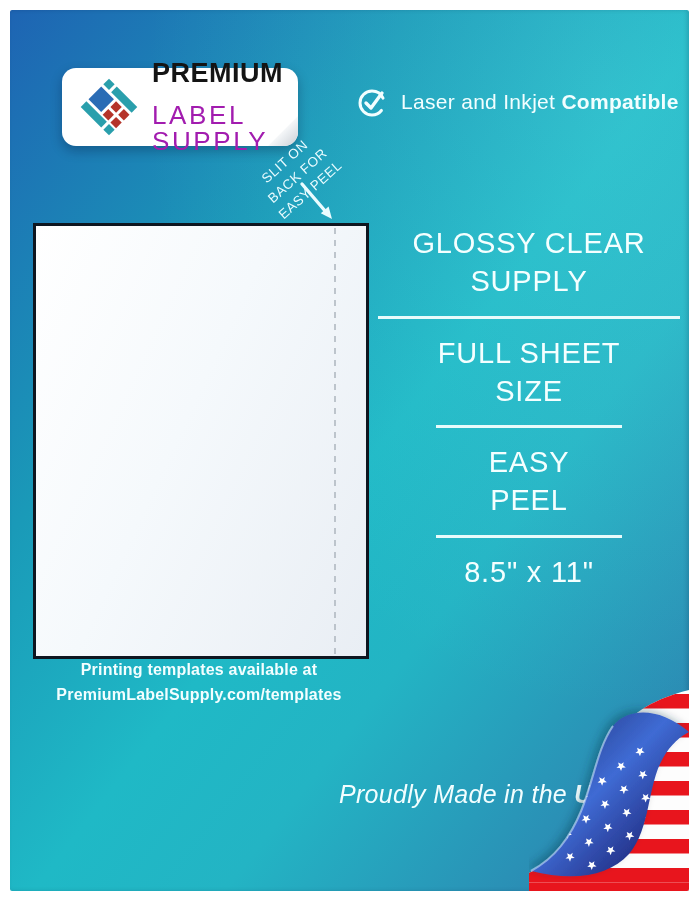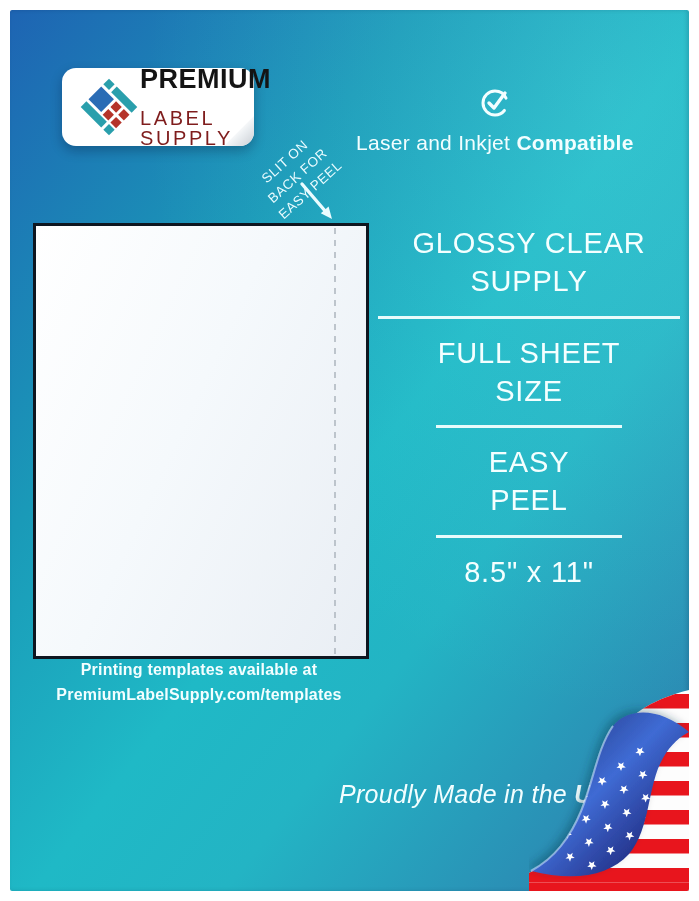--- a/index.html
+++ b/index.html
@@ -11,24 +11,24 @@
     position:absolute;left:10px;top:10px;width:679px;height:881px;
     border-radius:2px;overflow:hidden;
     background:
       radial-gradient(ellipse at 88% 10%, rgba(140,240,245,0.18), transparent 55%),
       linear-gradient(128deg,#1e64b3 0%,#1a9ab8 30%,#1fb9c6 52%,#23b4c4 66%,#2f78ac 100%);
     box-shadow:inset -2px 0 4px rgba(0,0,40,0.15);
   }
 
   
   .badge{
-    position:absolute;left:52px;top:58px;width:192px;height:78px;
+    position:absolute;left:52px;top:58px;width:236px;height:78px;
     background:#ffffff;border-radius:14px;
     box-shadow:0 5px 12px rgba(0,10,40,0.28);
-    display:flex;align-items:center;padding:0 16px;box-sizing:border-box;
+    display:flex;align-items:center;gap:12px;padding:0 16px;box-sizing:border-box;
   }
   .badge-curl{
     position:absolute;right:0;bottom:0;width:30px;height:30px;
     border-radius:0 0 14px 0;
     background:linear-gradient(135deg,#ffffff 40%,#eceff2 60%,#c9ced4 100%);
     clip-path:polygon(0 100%,100% 0,100% 100%);
   }
   .markwrap{width:62px;height:62px;display:flex;align-items:center;justify-content:center;flex:0 0 auto;}
   .mark{position:relative;width:40px;height:40px;transform:rotate(45deg);}
   .mark div{position:absolute;}
@@ -39,24 +39,24 @@
   .m-tb{left:11px;top:0;width:29px;height:8px;}
   .m-bl{left:0;top:11px;width:18px;height:18px;}
   .m-r1{left:21px;top:11px;width:8px;height:8px;}
   .m-r2{left:32px;top:11px;width:8px;height:8px;}
   .m-r3{left:21px;top:22px;width:8px;height:8px;}
   .m-r4{left:32px;top:22px;width:8px;height:8px;}
   .m-tc{left:0;top:32px;width:29px;height:8px;}
   .m-td{left:32px;top:32px;width:8px;height:8px;}
   .brandtext{display:flex;flex-direction:column;line-height:1;}
   .brand1{font-size:27px;font-weight:800;color:#141414;letter-spacing:0.5px;}
-  .brand2{font-size:20px;font-weight:400;color:#7f1d1d;letter-spacing:2.6px;margin-top:15px;}
-
-  
-  .compat{position:absolute;left:346px;top:76px;display:flex;align-items:center;gap:13px;color:#f2feff;flex-direction:column;}
+  .brand2{font-size:26px;font-weight:400;color:#a21caf;letter-spacing:2.6px;margin-top:15px;}
+
+  
+  .compat{position:absolute;left:346px;top:76px;display:flex;align-items:center;gap:13px;color:#f2feff;}
   .compat-text{font-size:21px;letter-spacing:0.3px;}
   .compat-text .b{font-weight:bold;}
 
   
   .slit{
     position:absolute;left:232px;top:138px;width:112px;
     transform:rotate(-42deg);transform-origin:center;
     color:#eafcff;font-size:13.5px;letter-spacing:0.6px;line-height:1.4;text-align:center;
   }
   .arrow-svg{position:absolute;left:282px;top:166px;}

